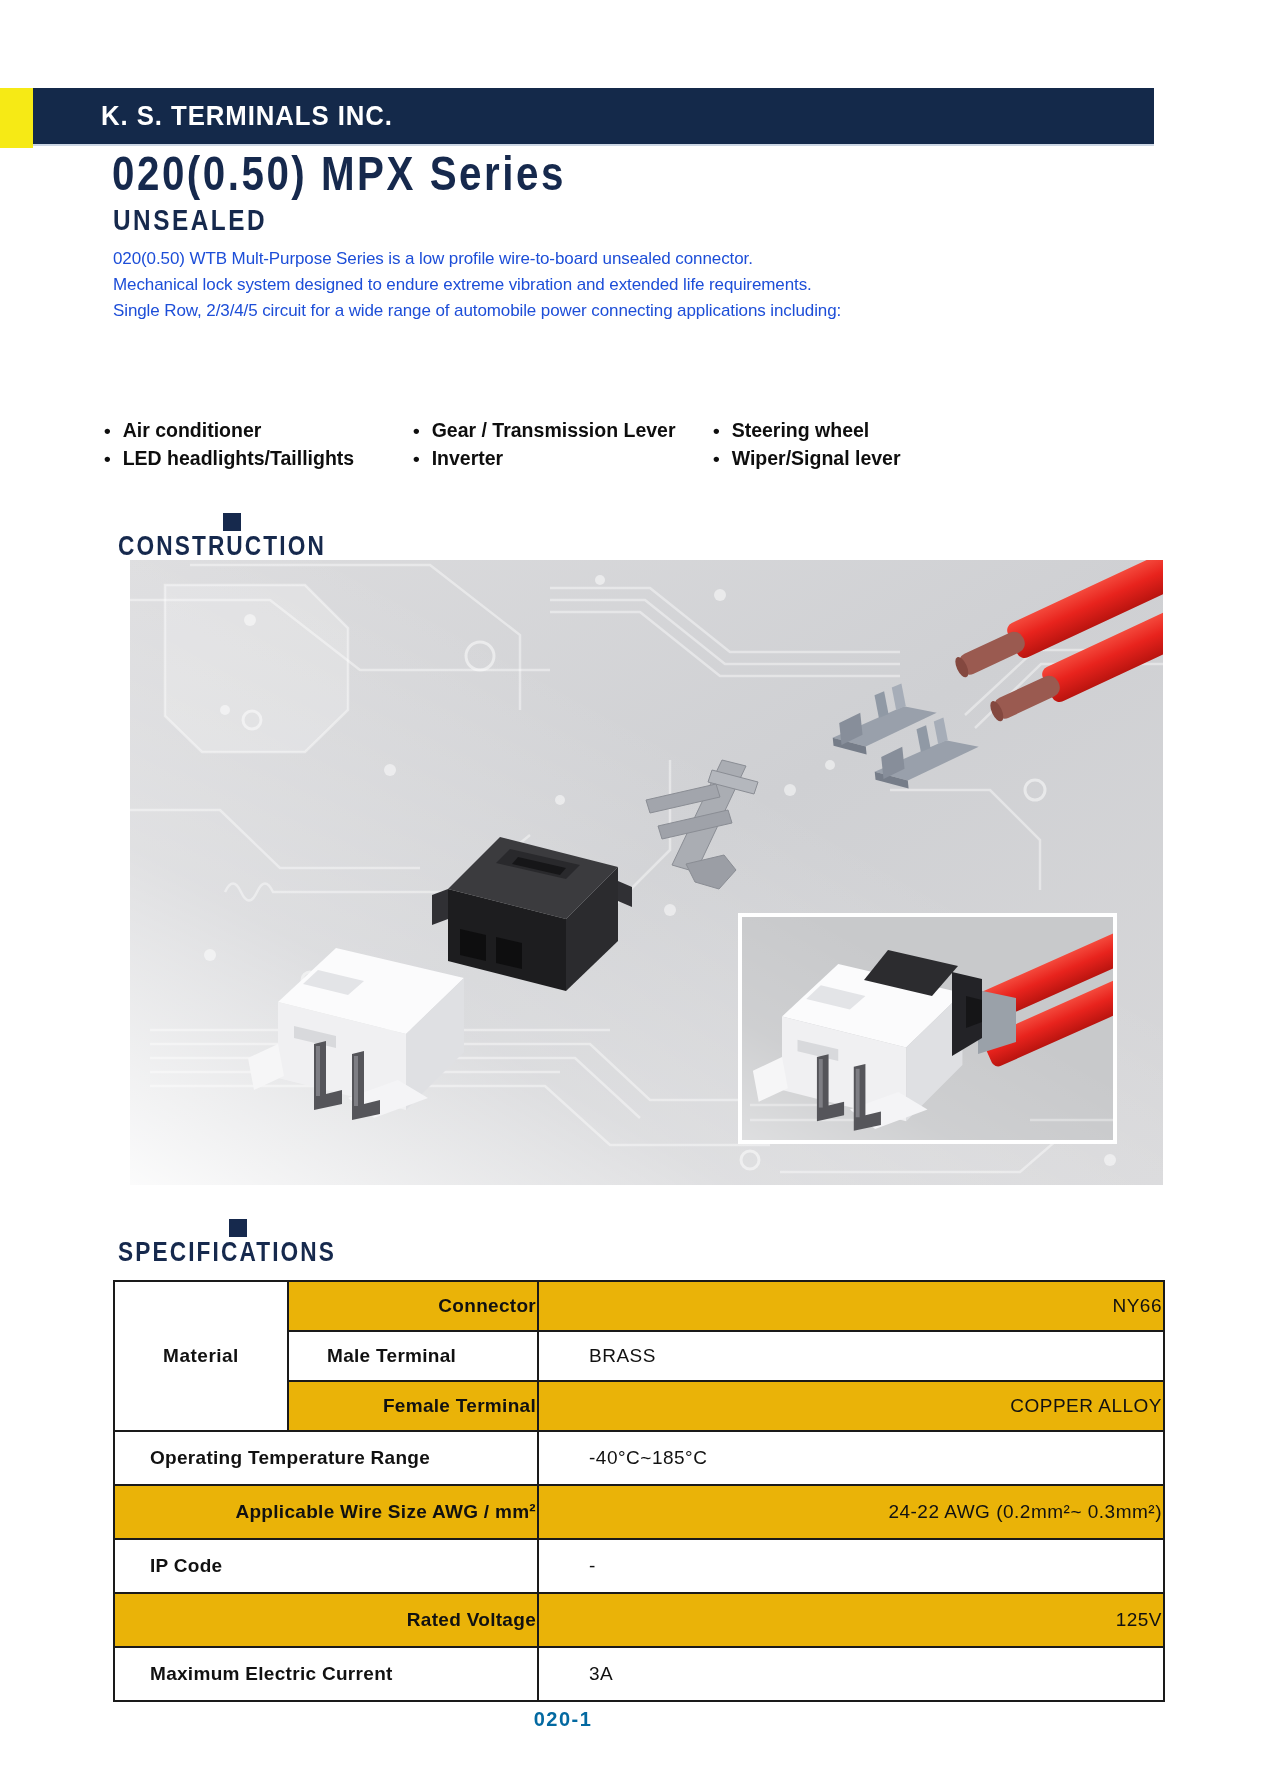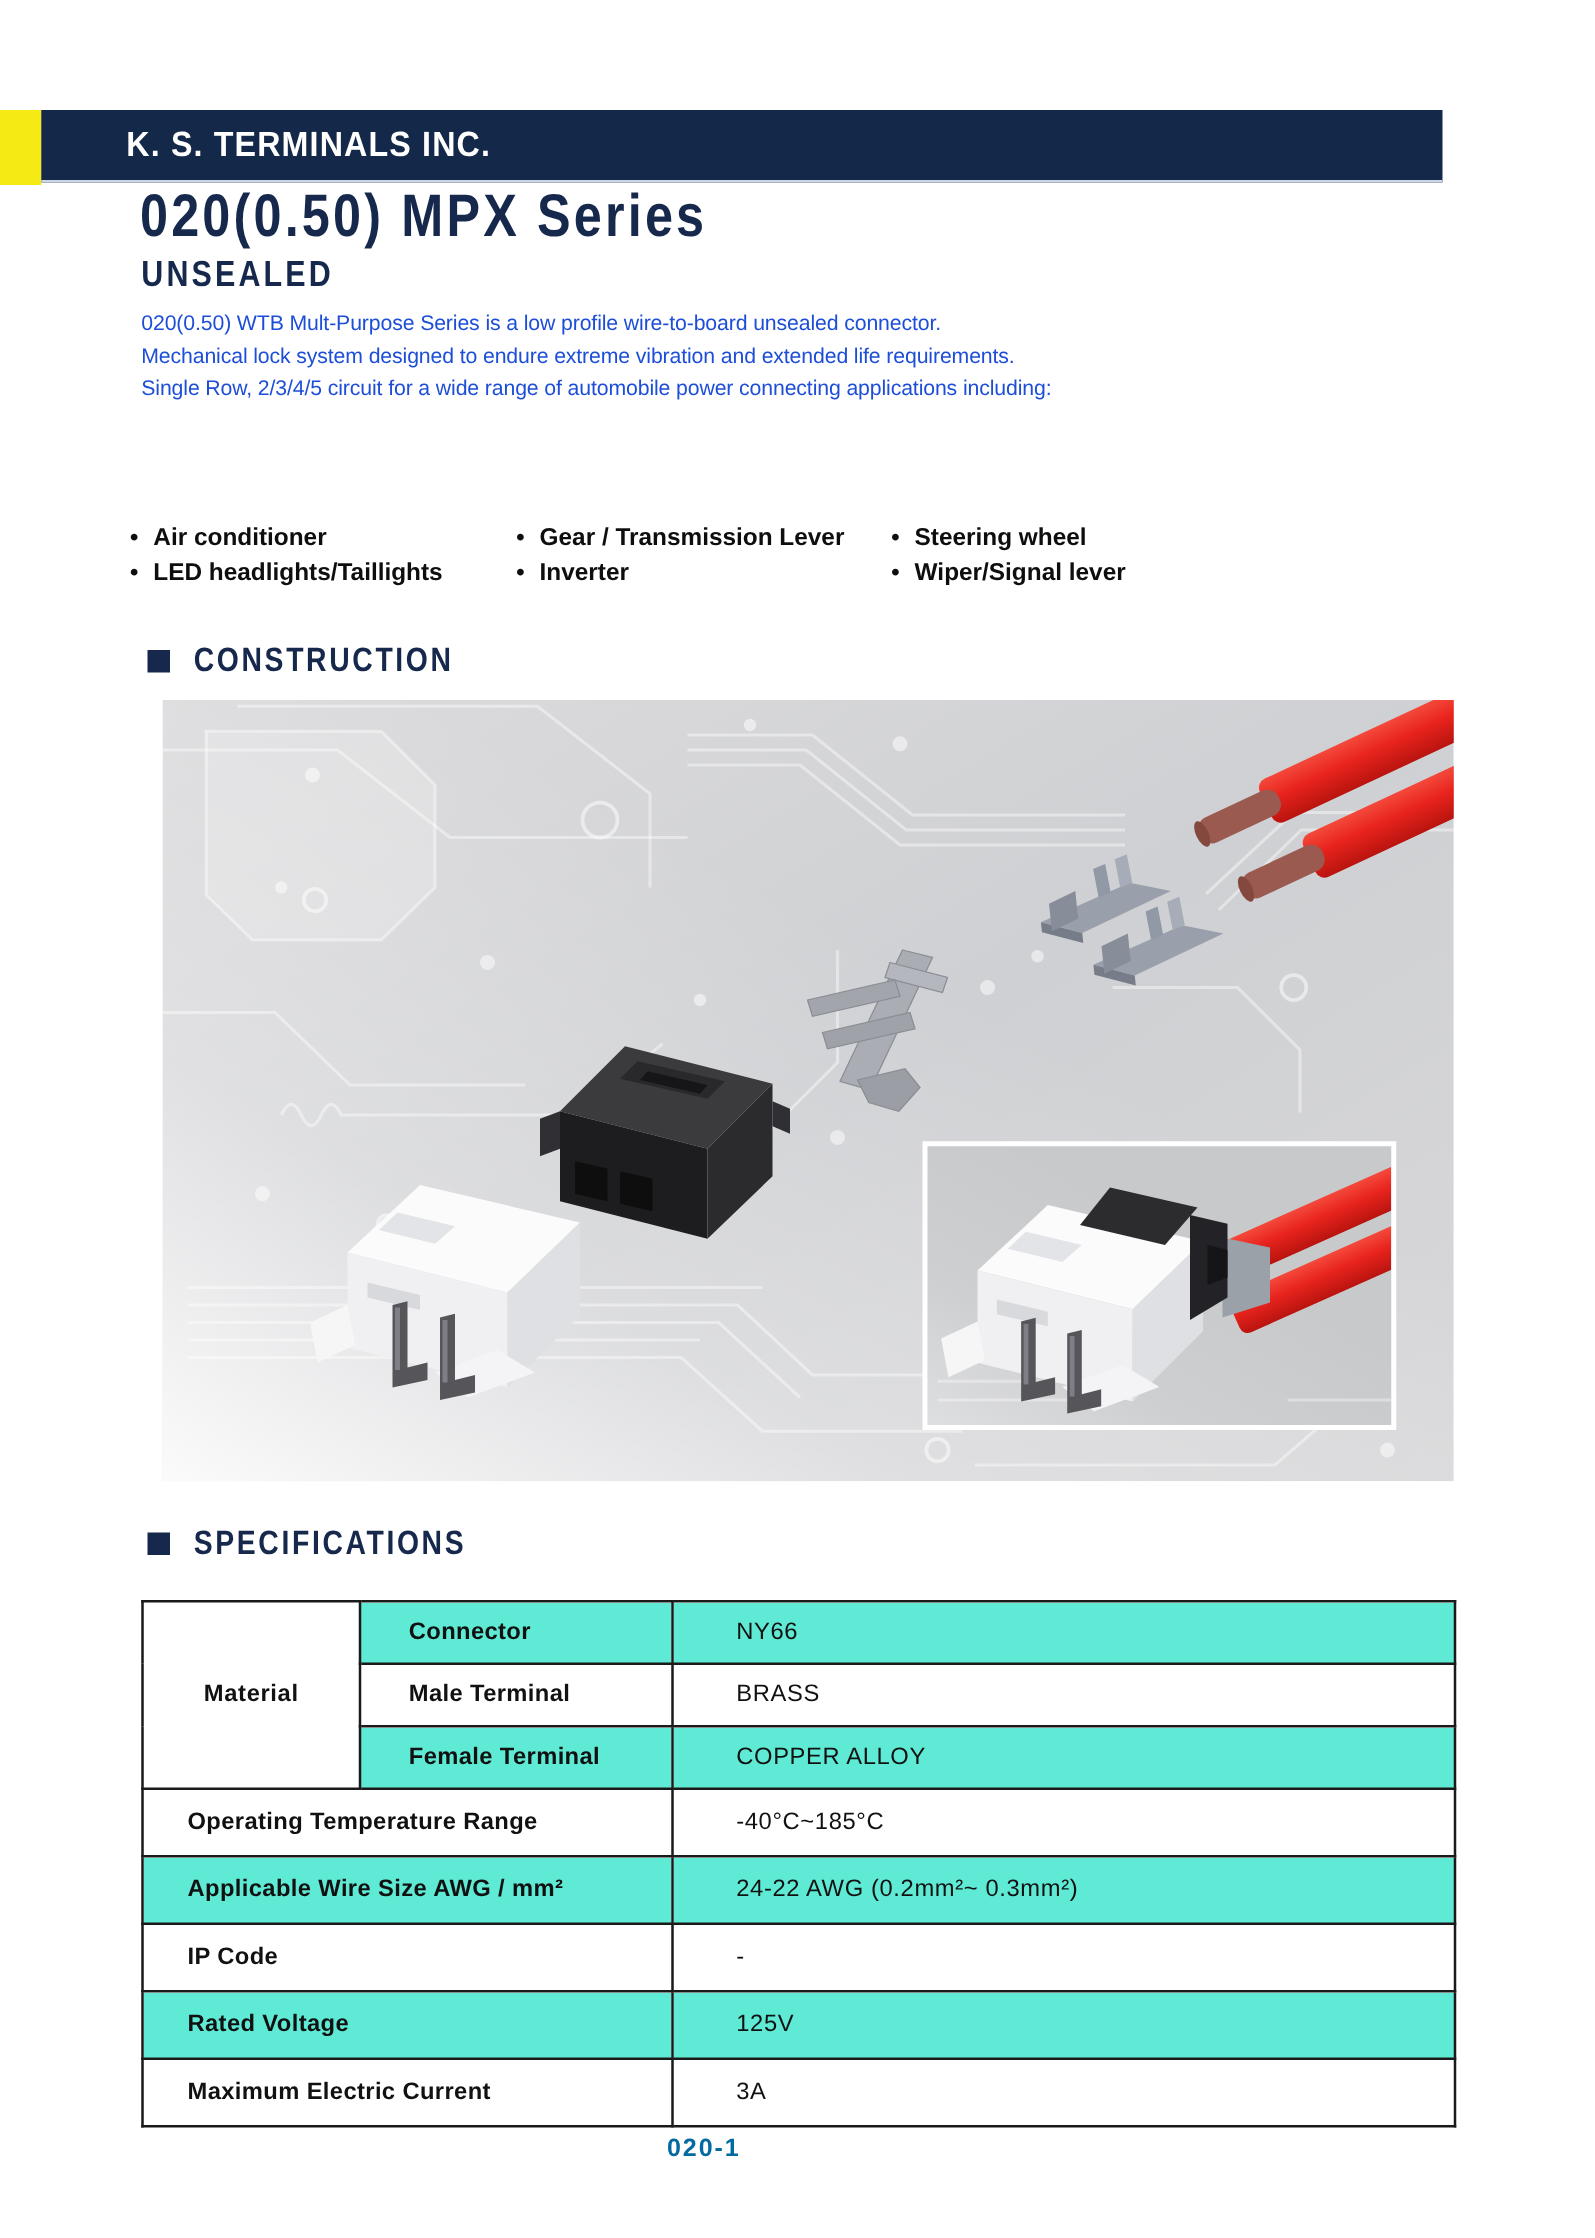--- a/index.html
+++ b/index.html
@@ -25,35 +25,35 @@
              color:#1d4ed8;letter-spacing:-0.1px;}
   .description div{white-space:nowrap;}
 
   
   .apps-col{position:absolute;top:419px;font-weight:bold;font-size:19.5px;color:#0e0e0e;}
   .apps-col.c1{left:104px;} .apps-col.c2{left:413px;} .apps-col.c3{left:713px;}
   .app-item{display:flex;align-items:baseline;height:28px;white-space:nowrap;}
   .app-item::before{content:"\2022";margin-right:12px;font-size:19px;}
 
   
-  .section-heading{position:absolute;display:flex;align-items:center;}
+  .section-heading{position:absolute;display:flex;align-items:center;flex-direction:column;}
   .section-heading.construction{left:118px;top:513px;}
   .section-heading.specifications{left:118px;top:1219px;}
   .section-heading .marker{width:18px;height:18px;background:#16294d;margin-right:19px;flex:none;}
   .section-heading .txt{color:#16294d;font-weight:bold;font-size:27px;letter-spacing:2.5px;
              transform:scaleX(0.84);transform-origin:left center;white-space:nowrap;}
 
   
   .construction-figure{position:absolute;left:130px;top:560px;width:1033px;height:625px;}
 
   
   .spec-table{position:absolute;left:113px;top:1280px;width:1050px;border-collapse:collapse;table-layout:fixed;}
   .spec-table td{border:2px solid #1a1a1a;font-size:19px;color:#111111;vertical-align:middle;
              box-sizing:border-box;overflow:hidden;white-space:nowrap;}
-  .spec-table td.shade{background:#5eead4;}
+  .spec-table td.shade{background:#eab308;text-align:right;}
   .spec-table td.mat{text-align:center;font-weight:bold;letter-spacing:0.5px;}
   .spec-table td.lbl{font-weight:bold;padding-left:38px;letter-spacing:0.3px;}
   .spec-table td.lbl2{font-weight:bold;padding-left:35px;letter-spacing:0.3px;}
   .spec-table td.val{padding-left:50px;letter-spacing:0.5px;}
   .spec-table tr.mrow{height:50px;}
   .spec-table tr.srow{height:54px;}
 
   
   .page-footer{position:absolute;left:0;top:1708px;width:1126px;text-align:center;
              font-weight:bold;font-size:20px;letter-spacing:1.5px;color:#0369a1;}

